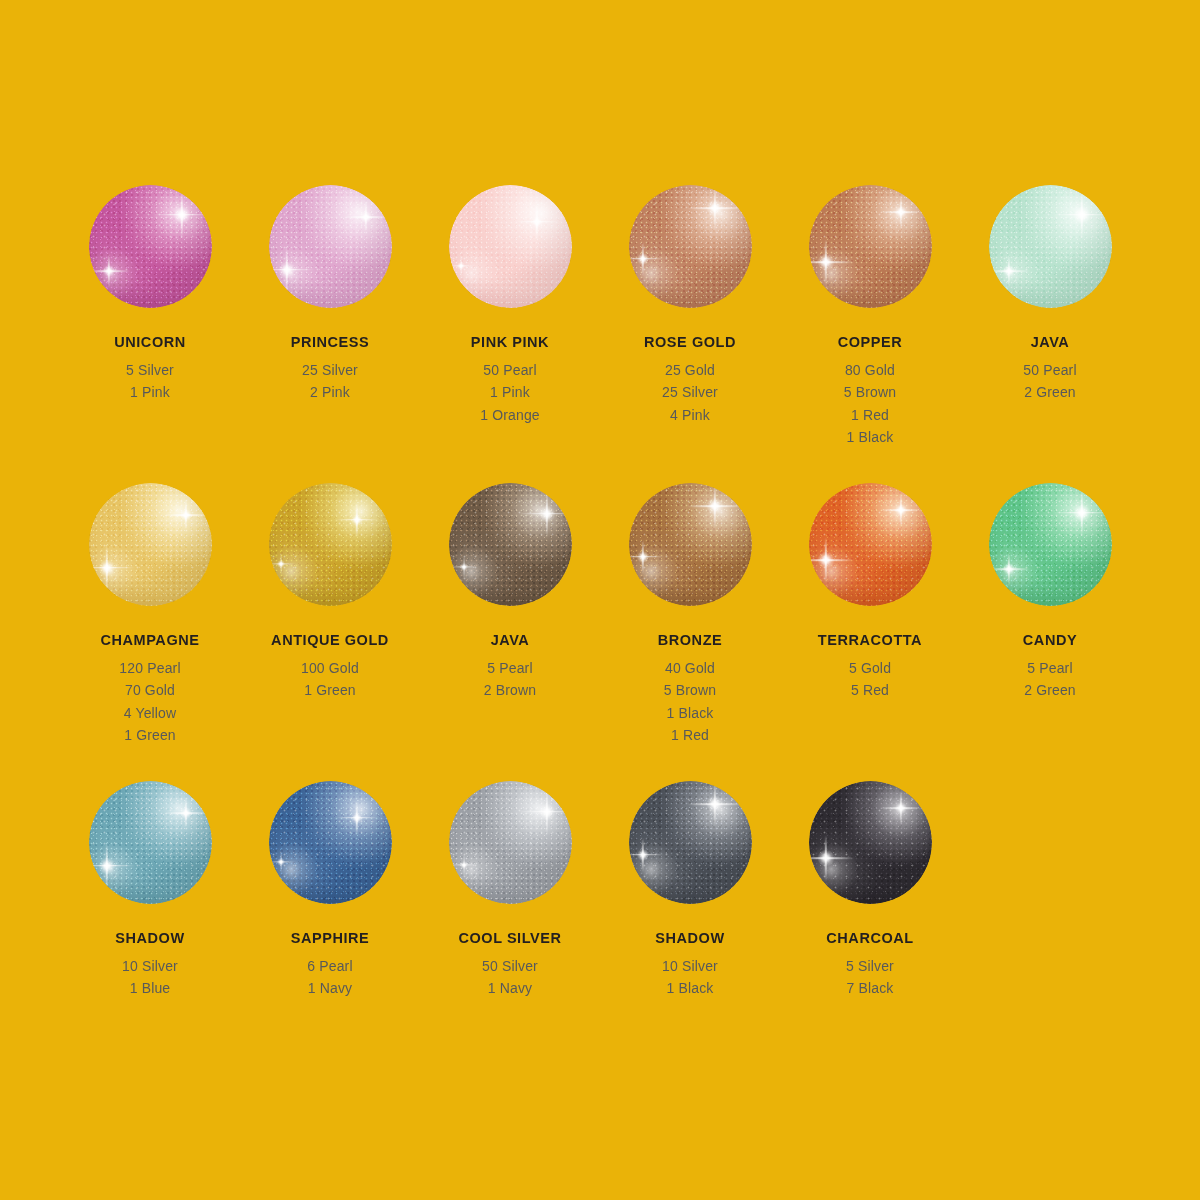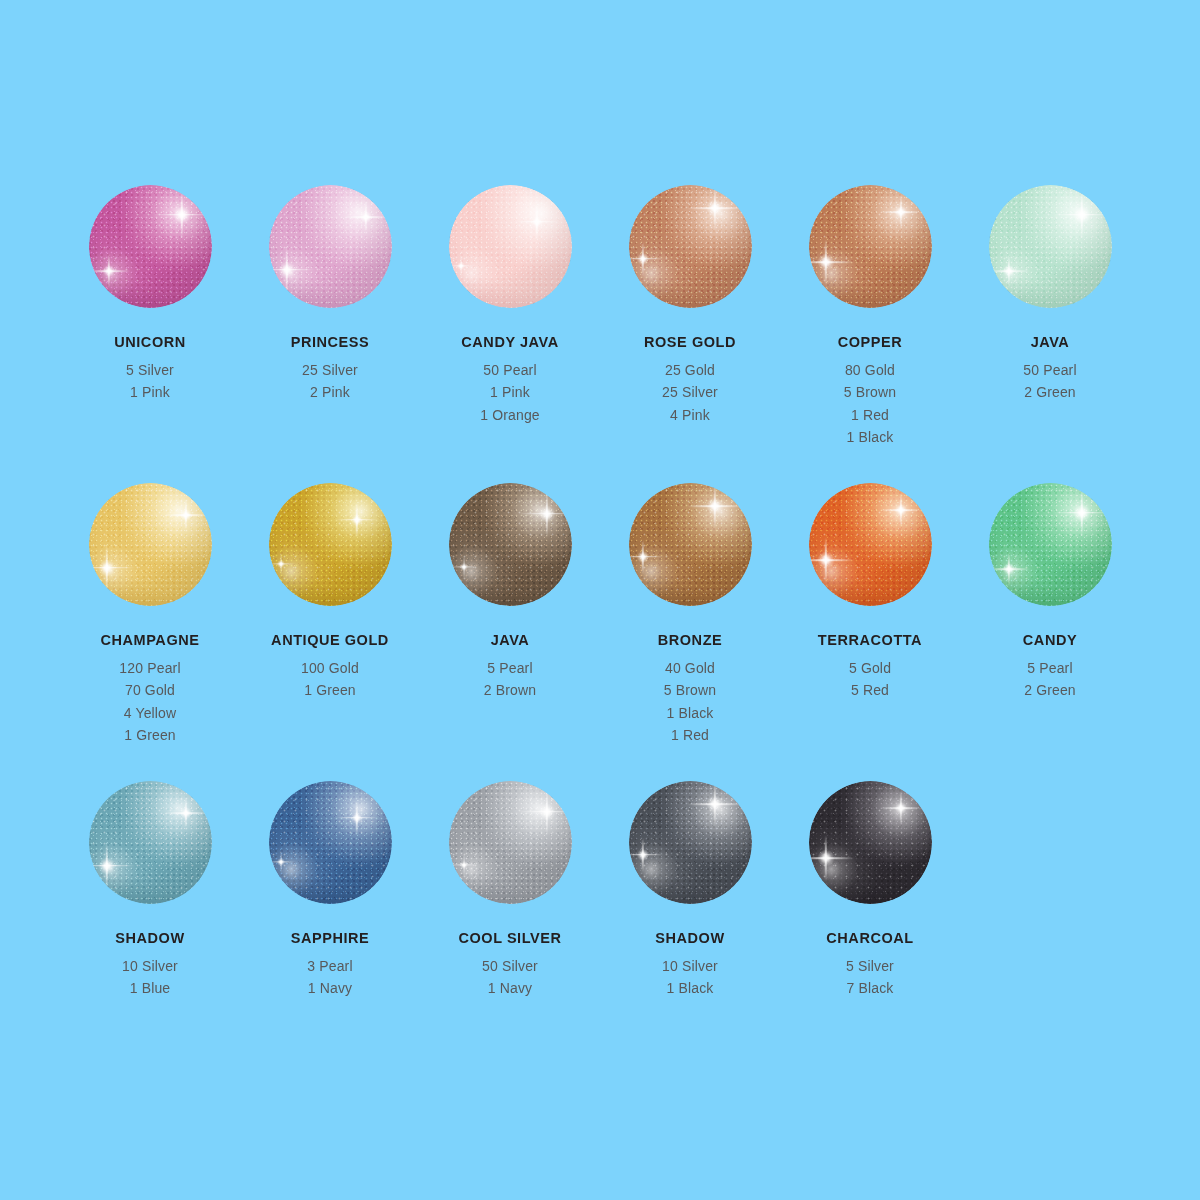--- a/index.html
+++ b/index.html
@@ -13,21 +13,21 @@
     height: 1200px;
     font-family: "Liberation Sans", sans-serif;
     -webkit-font-smoothing: antialiased;
     overflow: hidden;
   }
 
   #chart {
     width: 1200px;
     height: 1200px;
     position: relative;
-    background: #7dd3fc;
+    background: #eab308;
     box-sizing: border-box;
     padding: 185px 60px 8px 60px;
   }
 
   .grid {
     display: grid;
     grid-template-columns: repeat(6, 1fr);
     grid-template-rows: repeat(3, 298px);
     column-gap: 0px;
     row-gap: 0px;
@@ -246,21 +246,21 @@
             <div class="ray-v"></div>
             <div class="core"></div>
           </div>
           <div class="spark sm" style="left: 10%; top: 66%; width: 0px; height: 0px;">
             <div class="ray-h"></div>
             <div class="ray-v"></div>
             <div class="core"></div>
           </div>
         </div>
         <div class="label-block">
-          <div class="name">CANDY JAVA</div>
+          <div class="name">PINK PINK</div>
           <div class="recipe-line">50 Pearl</div>
           <div class="recipe-line">1 Pink</div>
           <div class="recipe-line">1 Orange</div>
         </div>
       </div>
       <div class="cell">
         <div class="swatch" title="ROSE GOLD">
           <div class="base" style="background: radial-gradient(circle at 72% 22%, rgb(229, 180, 149) 0%, rgb(192, 128, 95) 46%, rgb(192, 128, 95) 62%, rgb(166, 103, 70) 100%);"></div>
           <div class="grain"></div>
           <div class="grain2"></div>
@@ -519,21 +519,21 @@
             <div class="core"></div>
           </div>
           <div class="spark sm" style="left: 10%; top: 66%; width: 0px; height: 0px;">
             <div class="ray-h"></div>
             <div class="ray-v"></div>
             <div class="core"></div>
           </div>
         </div>
         <div class="label-block">
           <div class="name">SAPPHIRE</div>
-          <div class="recipe-line">3 Pearl</div>
+          <div class="recipe-line">6 Pearl</div>
           <div class="recipe-line">1 Navy</div>
         </div>
       </div>
       <div class="cell">
         <div class="swatch" title="COOL SILVER">
           <div class="base" style="background: radial-gradient(circle at 72% 22%, rgb(205, 209, 214) 0%, rgb(156, 160, 166) 46%, rgb(156, 160, 166) 62%, rgb(127, 132, 140) 100%);"></div>
           <div class="grain"></div>
           <div class="grain2"></div>
           <div class="shade"></div>
           <div class="sheen"></div>

